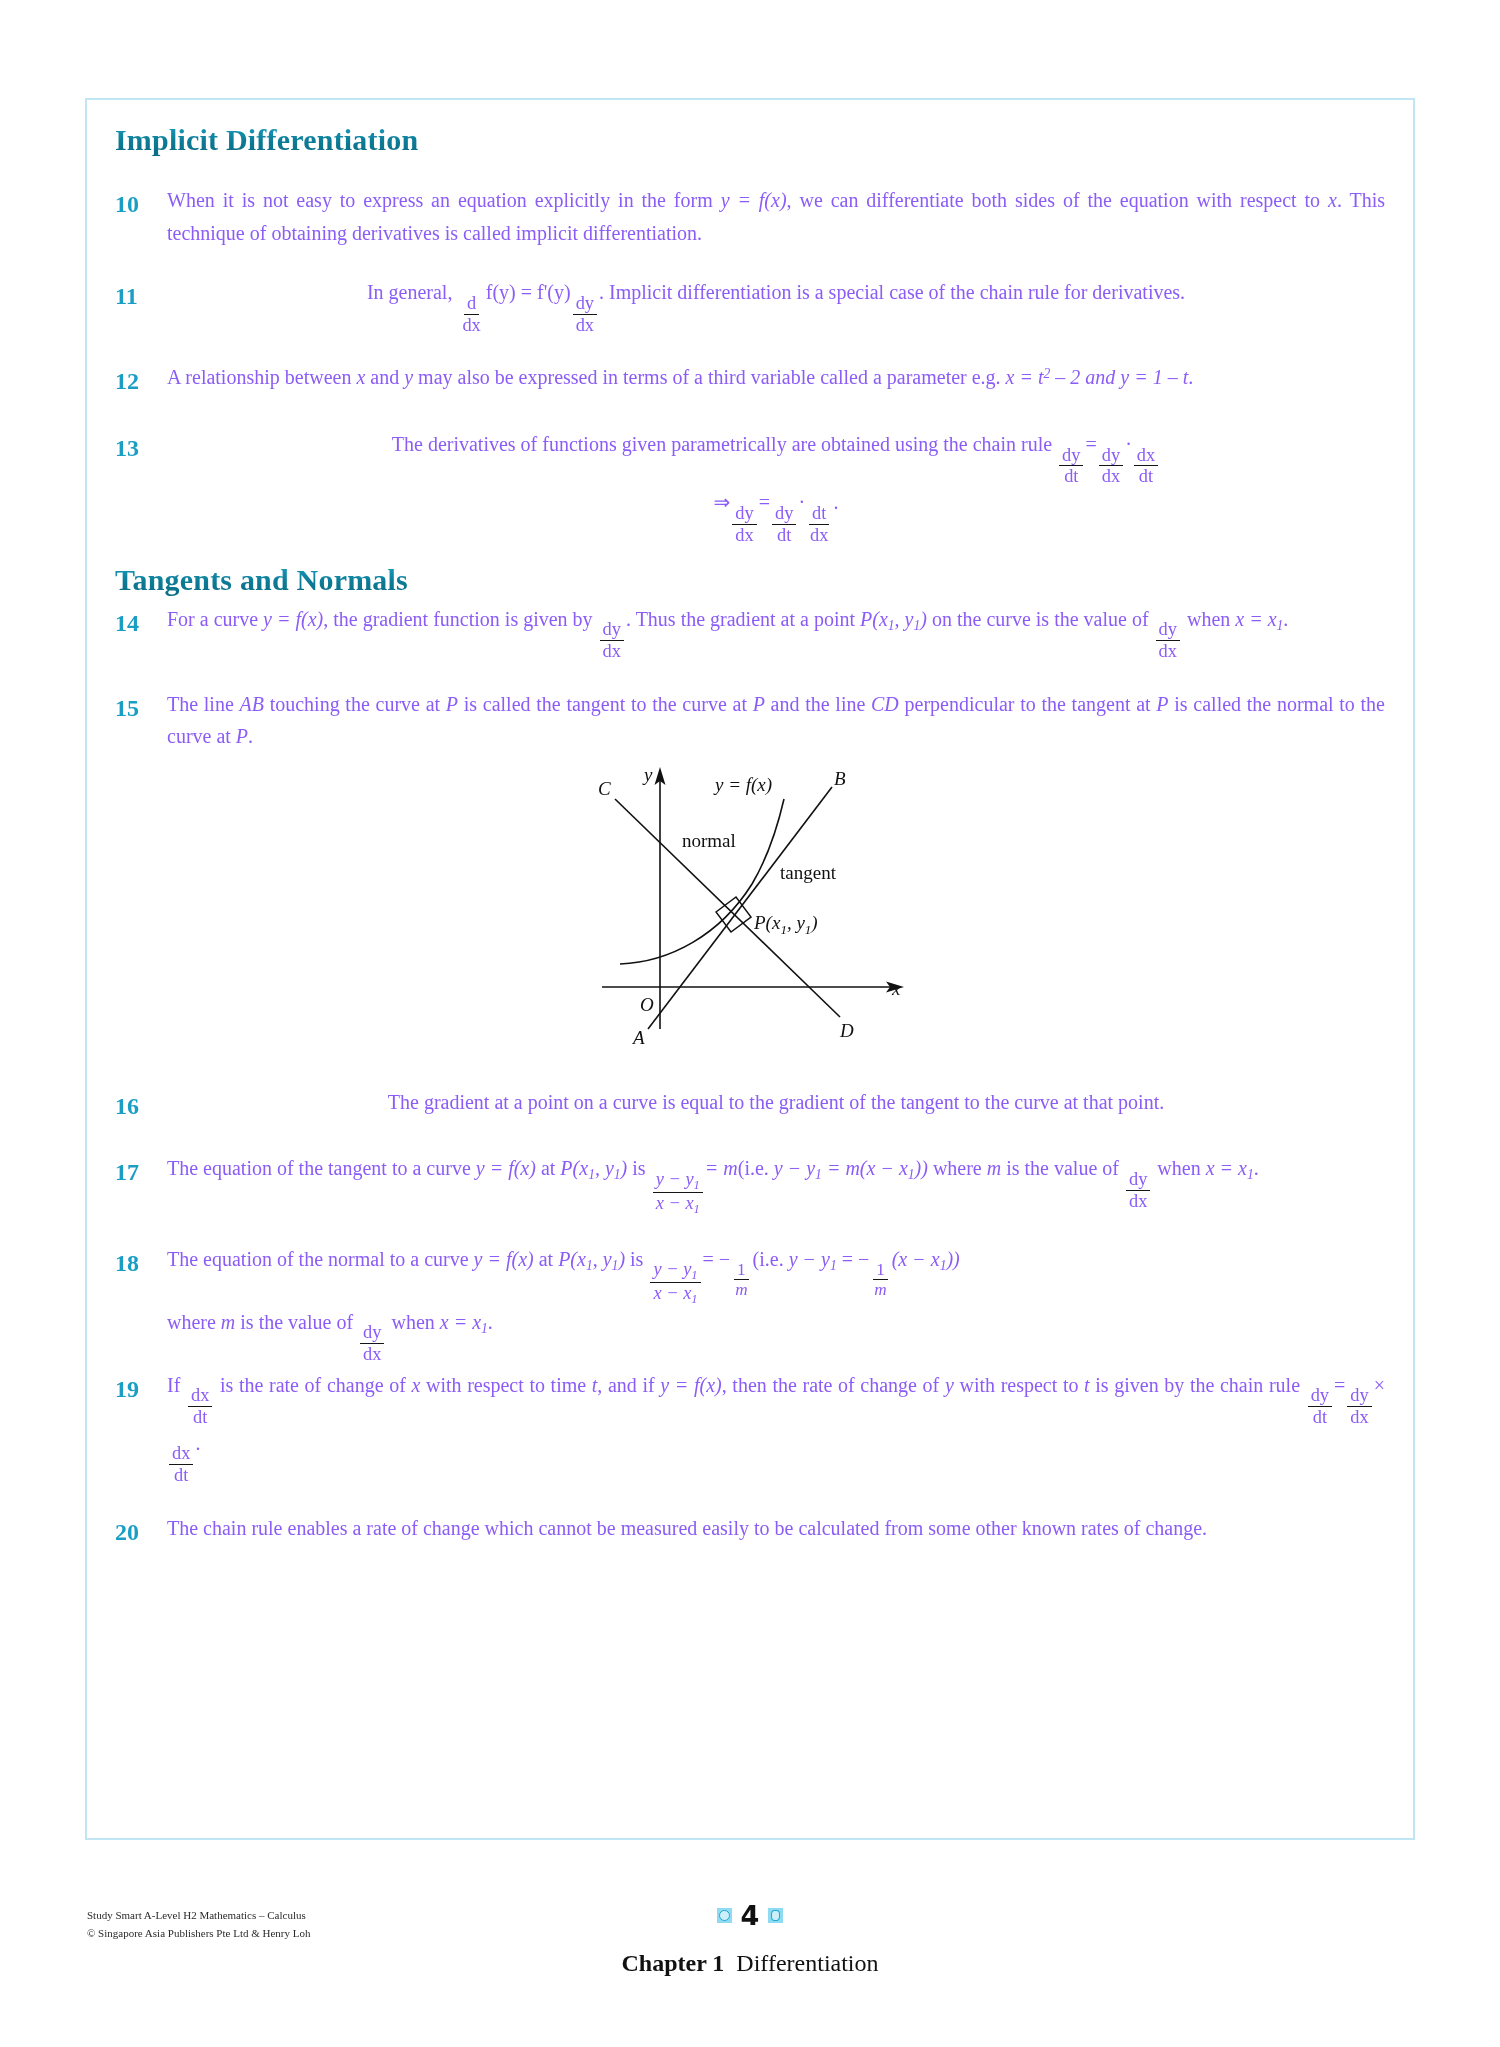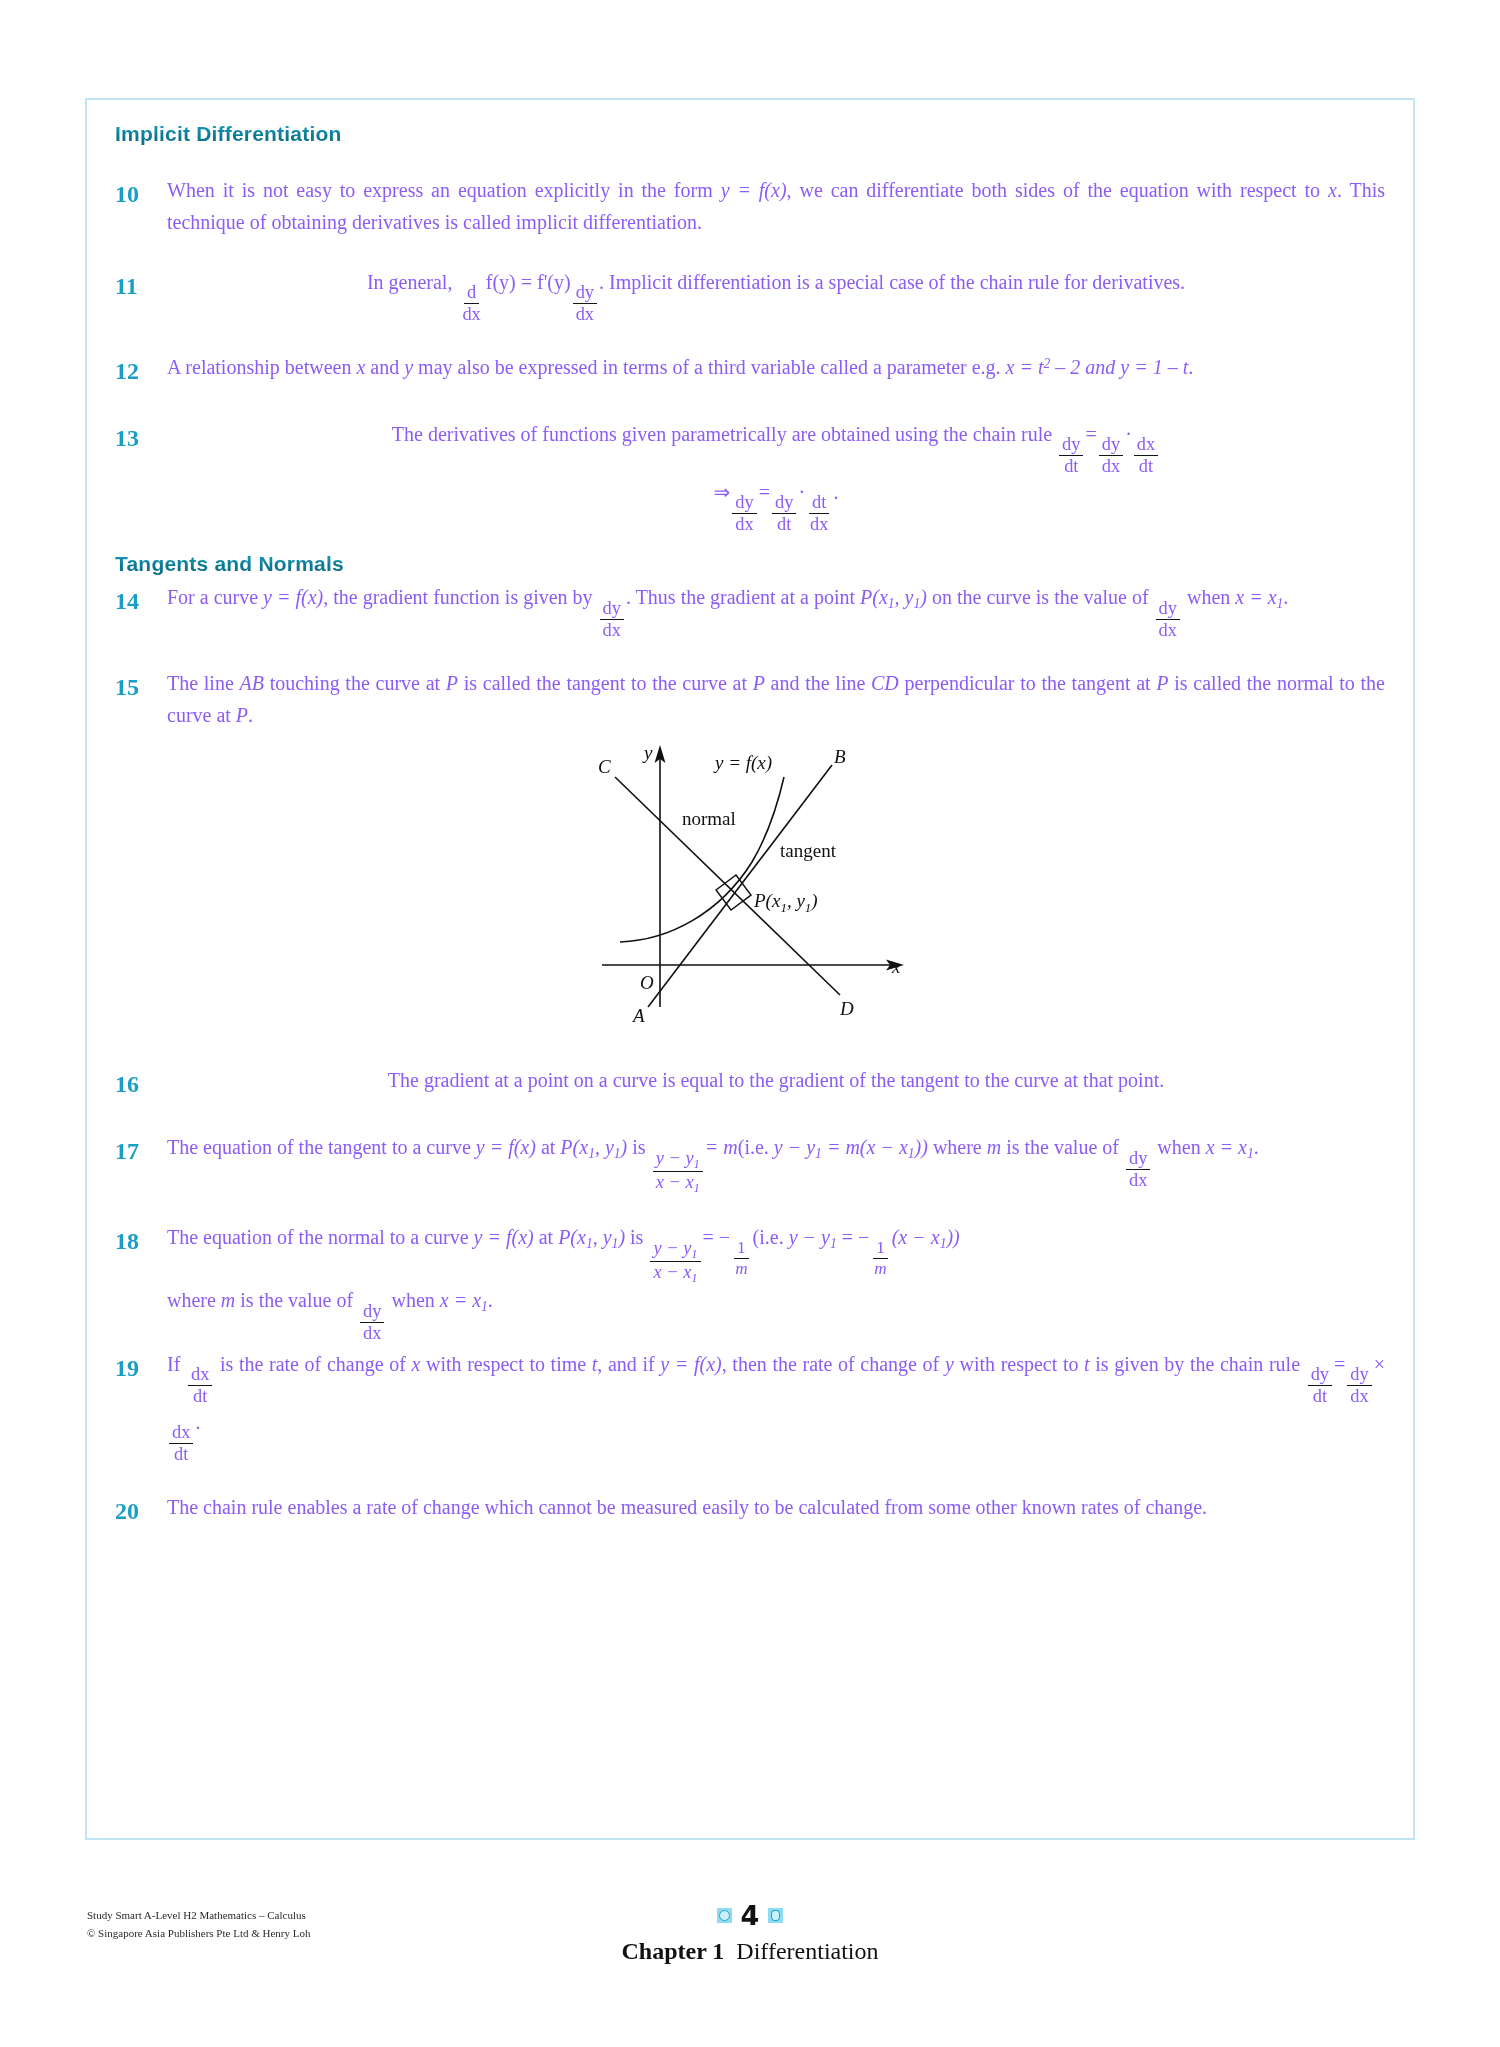--- a/index.html
+++ b/index.html
@@ -39,23 +39,23 @@
     position: absolute;
     left: 0; top: 0;
     width: 100%;
     height: 100%;
     padding: 22px 28px 0 28px;
     box-sizing: border-box;
   }
 
   
   .section-head {
-    font-family: Liberation Sans, sans-serif;
+    font-family: Liberation Serif, serif;
     font-weight: bold;
-    font-size: 21px;
+    font-size: 30px;
     letter-spacing: 0.2px;
     color: #0d7b96;
     background: linear-gradient(180deg, #1aa3c4 0%, #0d7b96 55%, #0b6a83 100%);
     -webkit-background-clip: text;
     background-clip: text;
     -webkit-text-fill-color: transparent;
     margin: 0 0 2px 0;
     line-height: 1.18;
   }
   .section-head.sp-top { margin-top: 18px; }
@@ -181,21 +181,21 @@
     border-radius: 40%;
   }
   .page-number {
     font-family: "DejaVu Sans", sans-serif;
     font-weight: bold;
     font-size: 27px;
     color: #111;
     line-height: 1;
   }
   .chapter-line {
-    margin-top: 8px;
+    margin-top: 20px;
     font-family: "Liberation Serif", serif;
     font-size: 24px;
     color: #111;
   }
   .chapter-line .bold { font-weight: bold; }
 
   .nowrap { white-space: nowrap; }
 </style>
 </head>
 <body>

